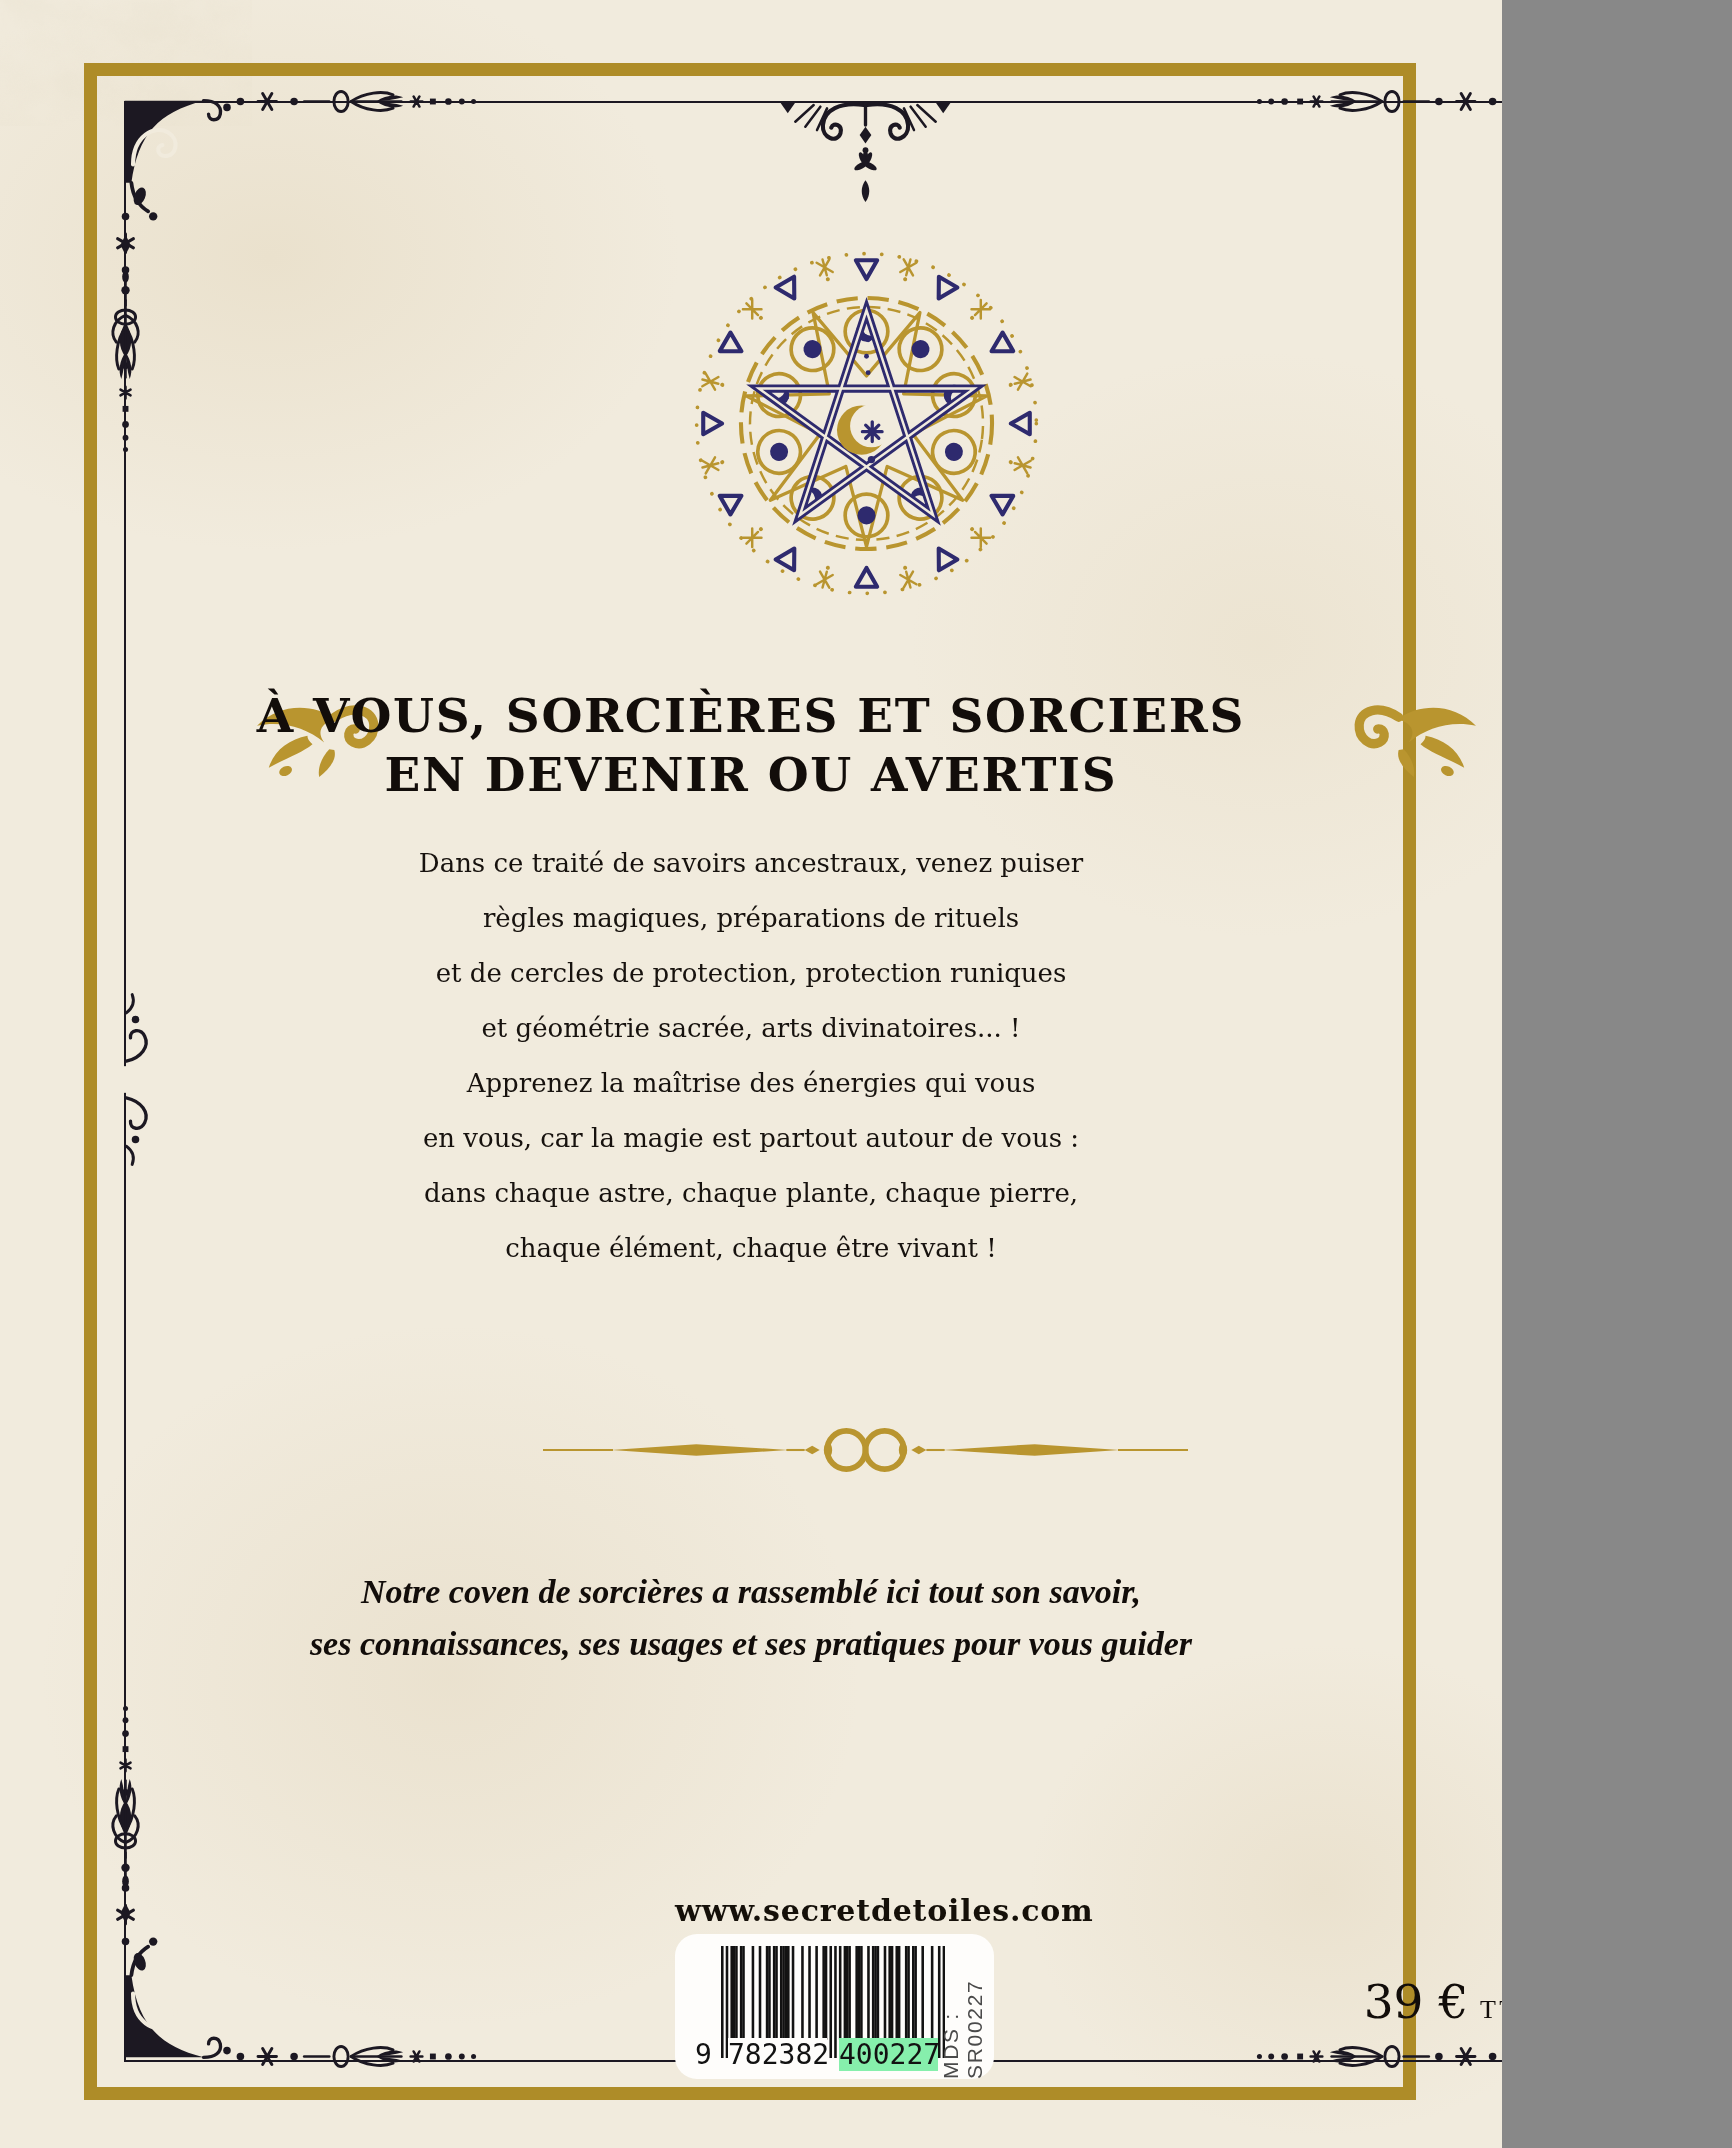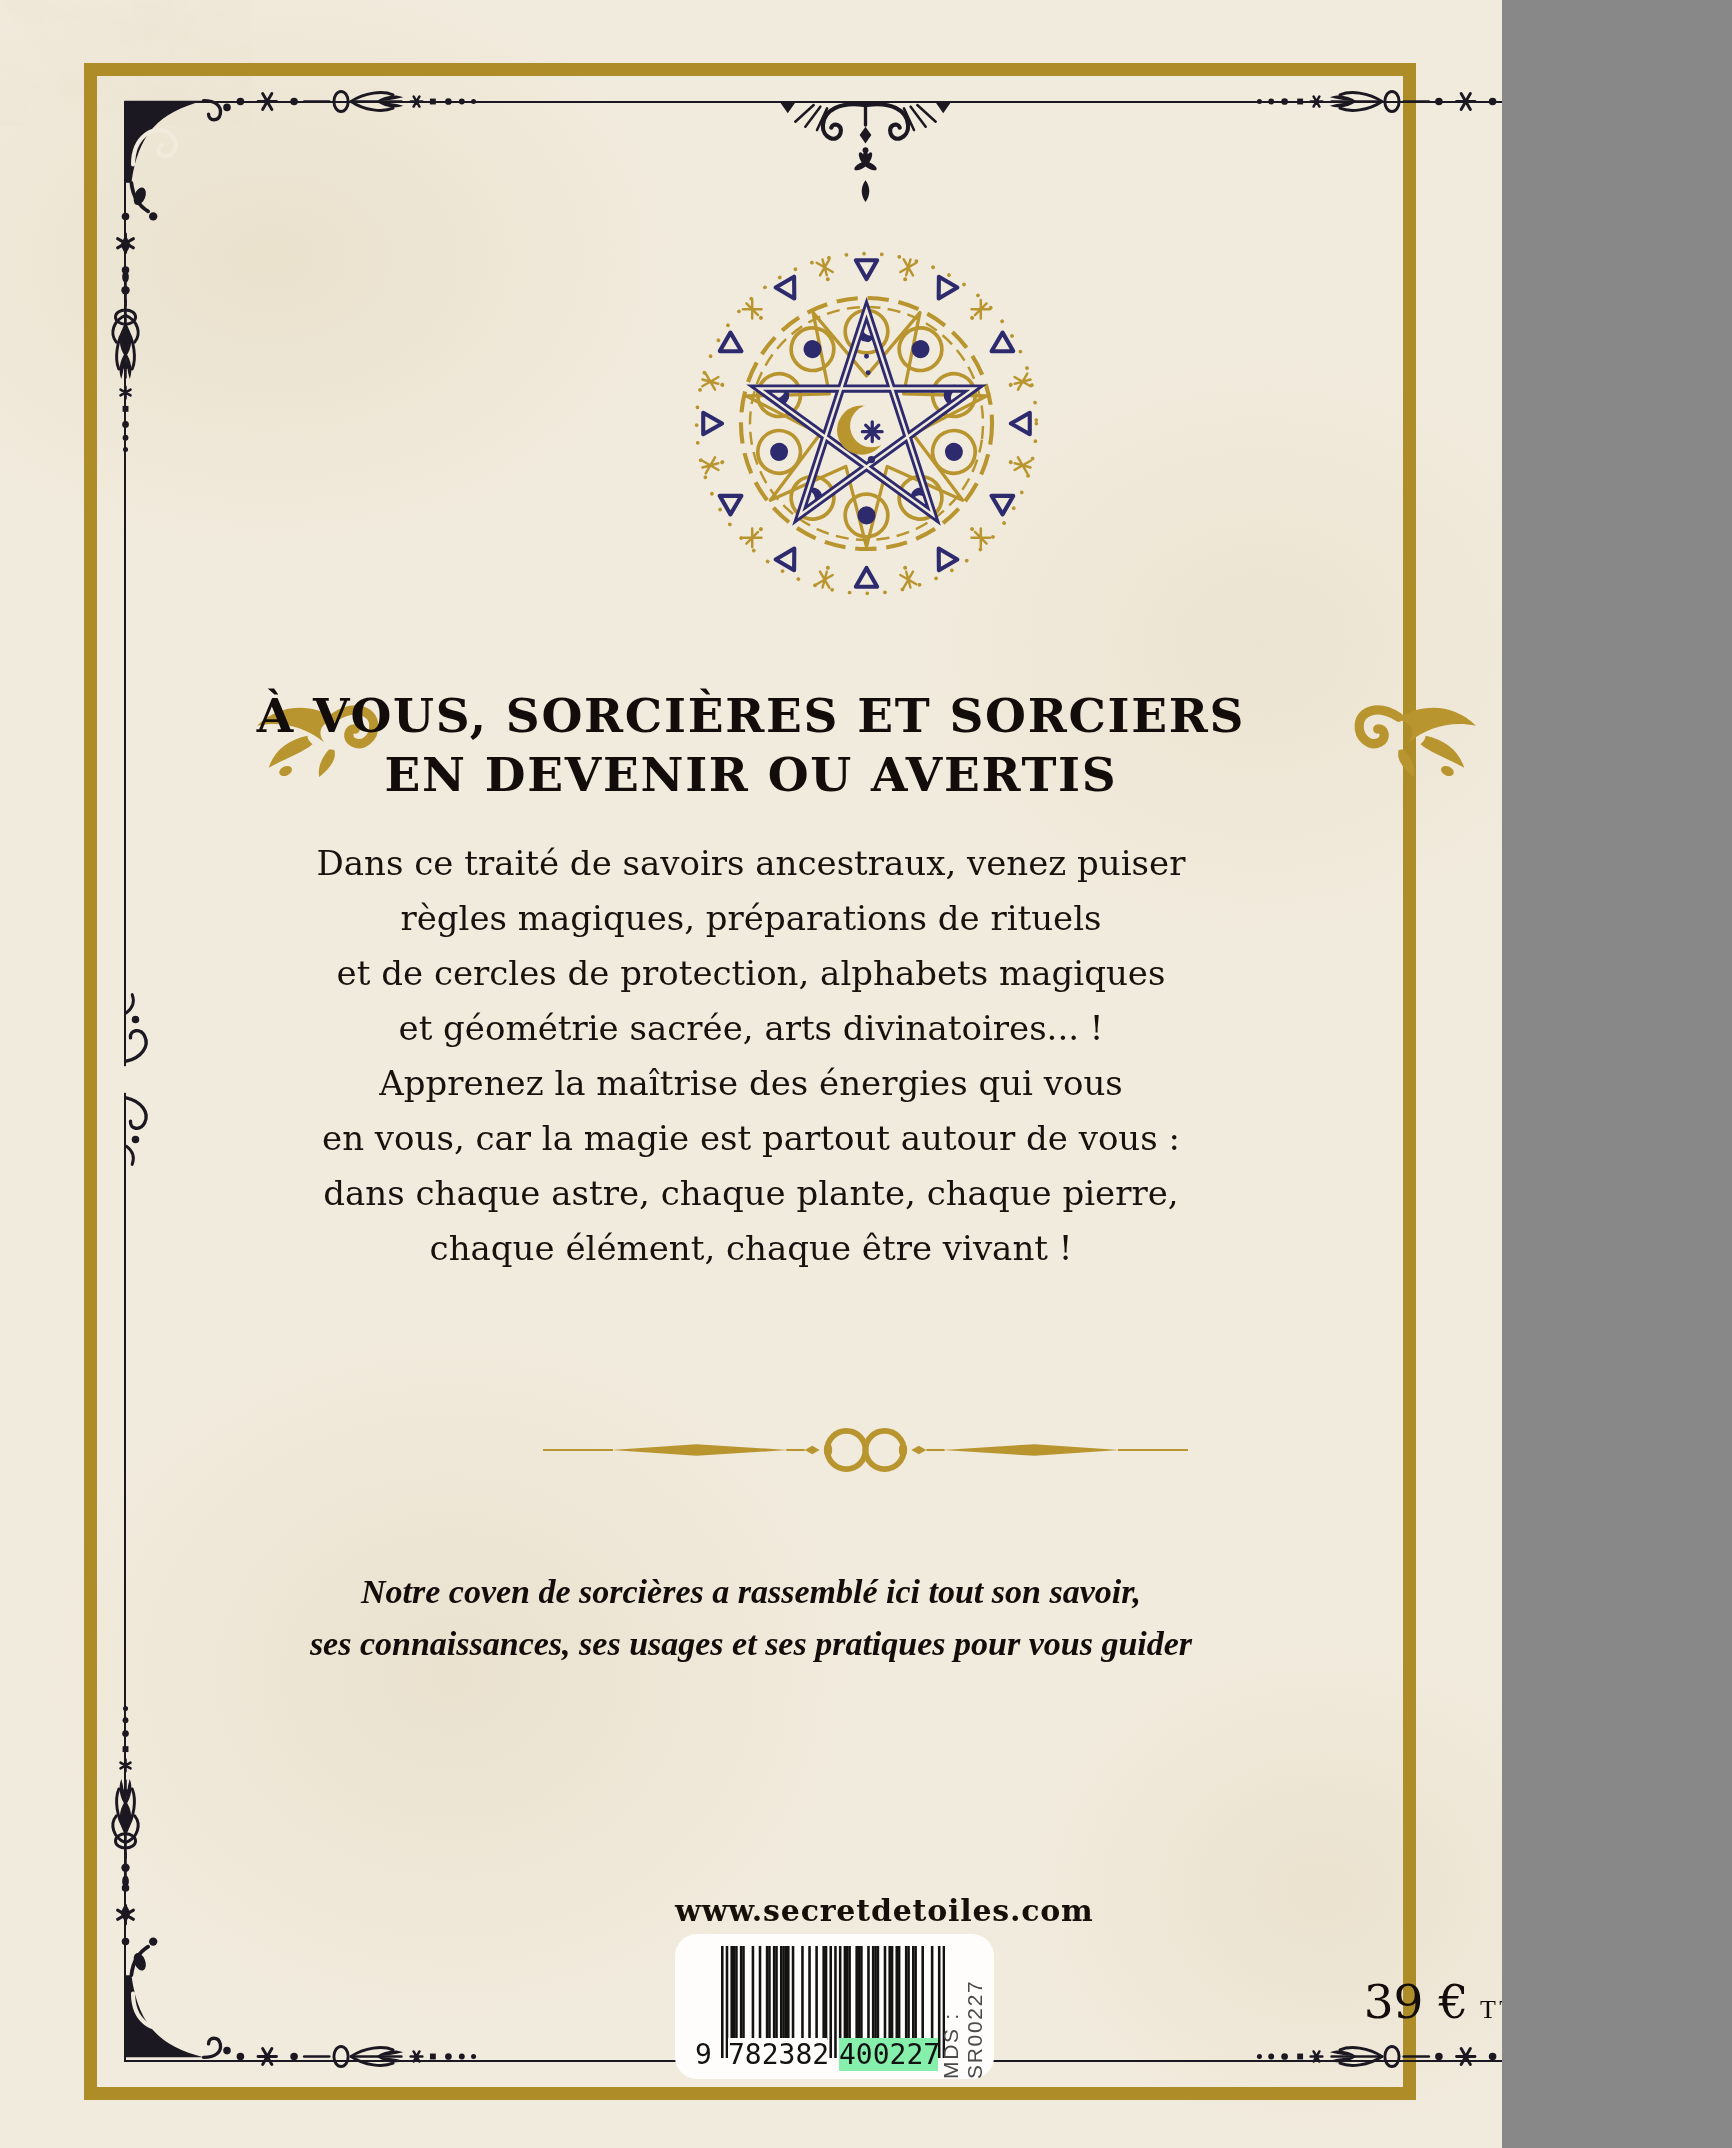--- a/index.html
+++ b/index.html
@@ -34,21 +34,21 @@
 
   .mandala{position:absolute; left:686px; top:243px; width:361px; height:361px;}
 
   .heading{position:absolute; left:0; right:0; top:686px; text-align:center;
     font-size:47px; letter-spacing:1.7px; color:#120d0a; line-height:59px; font-weight:600;}
   .flourish{position:absolute; width:126px; height:80px; top:697px;}
   .flourish.fl{left:252px;}
   .flourish.fr{left:1355px; transform:scaleX(-1);}
 
   .intro{position:absolute; left:0; right:0; top:836px; text-align:center;
-    font-size:34px; line-height:55px; color:#17120e;}
+    font-size:26px; line-height:55px; color:#17120e;}
   .divider{position:absolute; left:534px; top:1425px; width:663px; height:50px;}
 
   .coven{position:absolute; left:0; right:0; top:1566px; text-align:center;
     font-style:italic; font-weight:bold; font-size:34px; line-height:52px;
     font-family:"Liberation Serif", serif; color:#120d0a;}
 
   .website{position:absolute; left:675px; width:319px; top:1893px; text-align:left;
     font-size:30px; font-weight:bold; letter-spacing:0.8px; color:#151009;}
 
   .barcode-box{position:absolute; left:675px; top:1934px; width:319px; height:145px;
@@ -277,21 +277,21 @@
       <use href="#flourish-sym"></use>
     </svg>
   <div class="heading">
     <div>À VOUS, SORCIÈRES ET SORCIERS</div>
     <div>EN DEVENIR OU AVERTIS</div>
   </div>
 
   <div class="intro">
     <div>Dans ce traité de savoirs ancestraux, venez puiser</div>
     <div>règles magiques, préparations de rituels</div>
-    <div>et de cercles de protection, alphabets magiques</div>
+    <div>et de cercles de protection, protection runiques</div>
     <div>et géométrie sacrée, arts divinatoires... !</div>
     <div>Apprenez la maîtrise des énergies qui vous</div>
     <div>en vous, car la magie est partout autour de vous :</div>
     <div>dans chaque astre, chaque plante, chaque pierre,</div>
     <div>chaque élément, chaque être vivant !</div>
   </div>
 
   <svg class="orn divider" viewBox="0 0 790 60">
       <use href="#divider-sym"></use>
     </svg>

